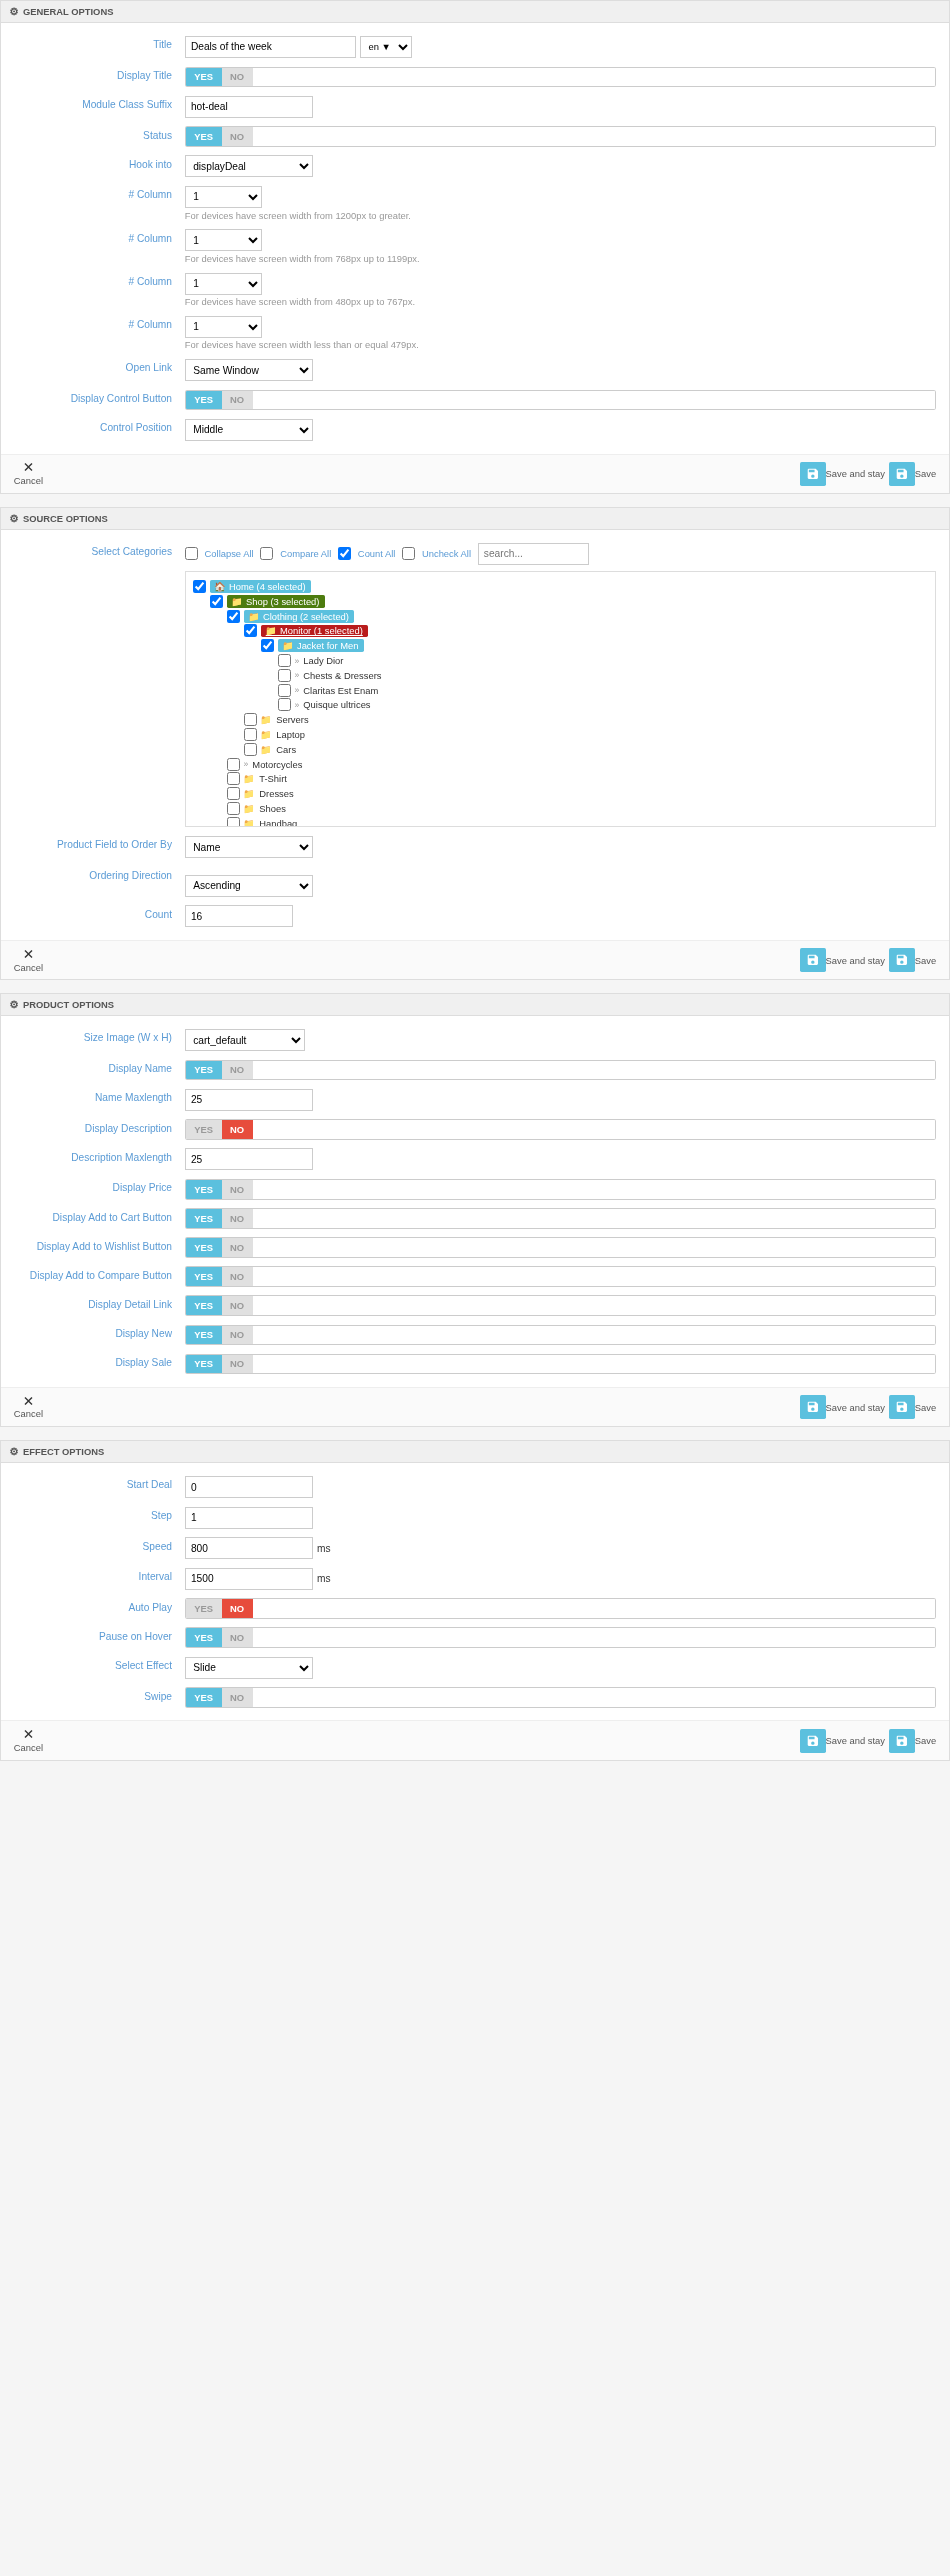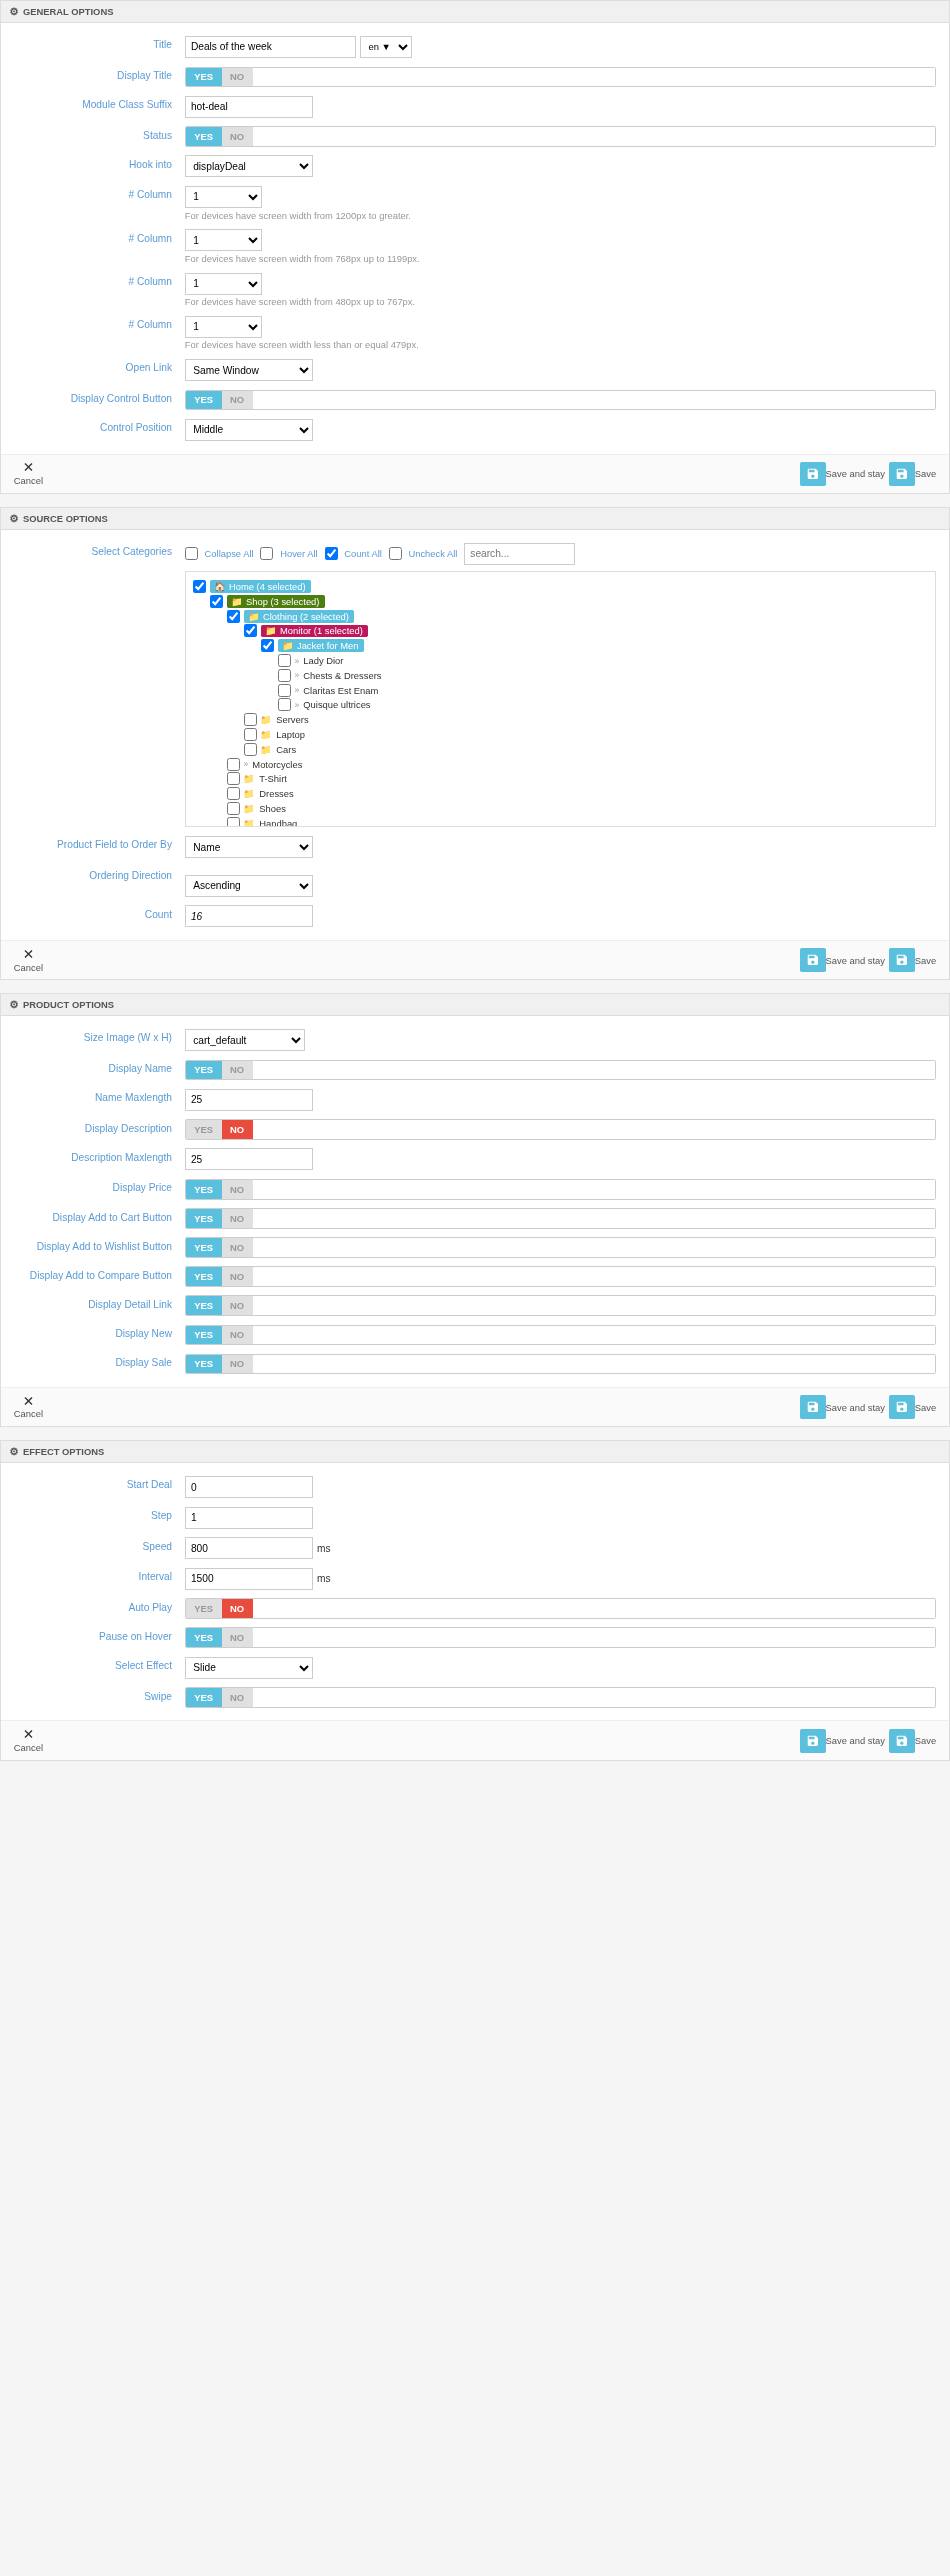--- a/index.html
+++ b/index.html
@@ -420,21 +420,21 @@
 
   <div class="form-table">
 
     <div class="source-row">
       <div class="form-label source-label">Select Categories</div>
       <div class="cat-container">
         <div class="categories-controls">
           <input type="checkbox" style="">
           <a>Collapse All</a>
           <input type="checkbox" style="">
-          <a>Hover All</a>
+          <a>Compare All</a>
           <input type="checkbox" checked="" style="">
           <a>Count All</a>
           <input type="checkbox" style="">
           <a>Uncheck All</a>
           <input type="text" class="cat-search" placeholder="search..." style="">
         </div>
 
         <div class="category-tree">
 
           <div class="tree-node">
@@ -450,21 +450,21 @@
             <div class="tree-grandchildren">
 
               <div class="tree-node">
                 <input type="checkbox" checked="" style="">
                 <span style="background:#5bc0de;color:#fff;padding:0.9px 5.1px;border-radius:1.7px;font-size:9.4px;">📁 Clothing (2 selected)</span>
               </div>
               <div class="tree-great-grandchildren">
 
                 <div class="tree-node">
                   <input type="checkbox" checked="" style="">
-                  <span style="background:#be185d;color:#fff;padding:0.9px 5.1px;border-radius:1.7px;font-size:9.4px;">📁 Monitor (1 selected)</span>
+                  <span style="background:#b91c1c;color:#fff;padding:0.9px 5.1px;border-radius:1.7px;font-size:9.4px;text-decoration:underline;">📁 Monitor (1 selected)</span>
                 </div>
                 <div style="padding-left:17px;">
                   <div class="tree-node">
                     <input type="checkbox" checked="" style="">
                     <span style="background:#5bc0de;color:#fff;padding:0.9px 5.1px;border-radius:1.7px;font-size:9.4px;">📁 Jacket for Men</span>
                   </div>
                   <div style="padding-left:17px;">
                     <div class="tree-node">
                       <input type="checkbox" style="">
                       <span style="font-size:8.5px;color:#999;">»</span>
@@ -570,21 +570,21 @@
       <div class="form-control-wrap">
         <select class="select-md" style="width:128px;margin-top:8px;">
           <option>Ascending</option>
         </select>
       </div>
     </div>
 
     <div class="form-row">
       <div class="form-label">Count</div>
       <div class="form-control-wrap">
-        <input type="text" style="width: 128px; font-style: italic;" value="16">
+        <input type="text" style="width: 108px;" value="16">
       </div>
     </div>
 
   </div>
 
   <div class="section-footer">
     <button class="cancel-btn">
       <span class="x-icon">✕</span>
       <span>Cancel</span>
     </button>

